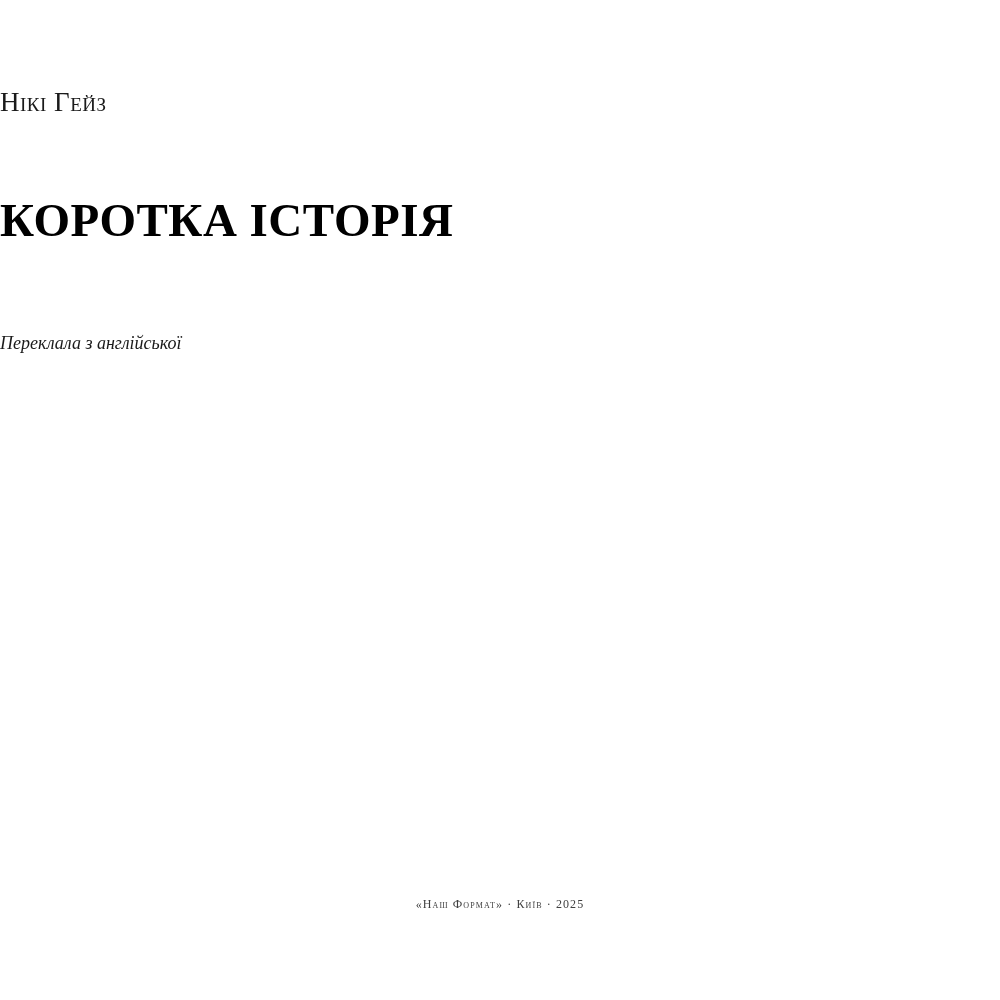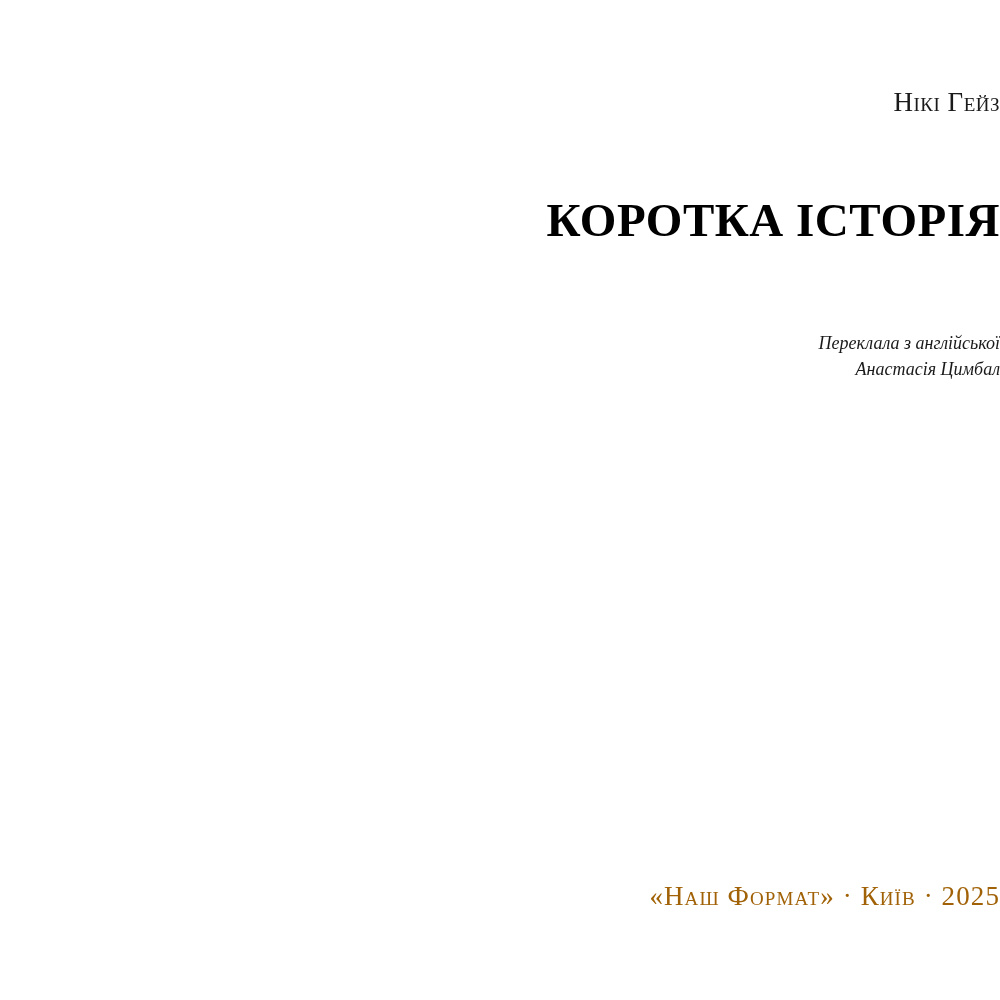--- a/index.html
+++ b/index.html
@@ -19,21 +19,21 @@
     width: 1000px;
     height: 1000px;
     background: #ffffff;
     box-sizing: border-box;
   }
   .title-block {
     position: absolute;
     left: 0;
     right: 0;
     top: 0;
-    text-align: right;
+    text-align: left;
   }
   .author {
     margin-top: 88px;
     font-family: "Liberation Serif", serif;
     font-size: 27px;
     letter-spacing: 0.5px;
     font-variant: small-caps;
     text-transform: none;
     color: #1a1a1a;
     line-height: 1.1;
@@ -59,43 +59,42 @@
     color: #1a1a1a;
   }
   .translator .line {
     display: block;
   }
   .imprint {
     position: absolute;
     left: 0;
     right: 0;
     bottom: 88px;
-    text-align: right;
+    text-align: center;
     font-family: "Liberation Serif", serif;
-    font-size: 27px;
+    font-size: 12px;
     font-variant: small-caps;
     letter-spacing: 1.1px;
-    color: #a16207;
+    color: #404040;
   }
 </style>
 </head>
 <body>
 
 <div class="page">
 
   <div class="title-block">
 
     <div class="author">Нікі Гейз</div>
 
     <div class="book-title">
       <span class="line">КОРОТКА ІСТОРІЯ</span>
     </div>
 
     <div class="translator">
       <span class="line">Переклала з англійської</span>
-      <span class="line">Анастасія Цимбал</span>
     </div>
 
   </div>
 
   <div class="imprint">«Наш Формат» · Київ · 2025</div>
 
 </div>
 
 </body></html>

